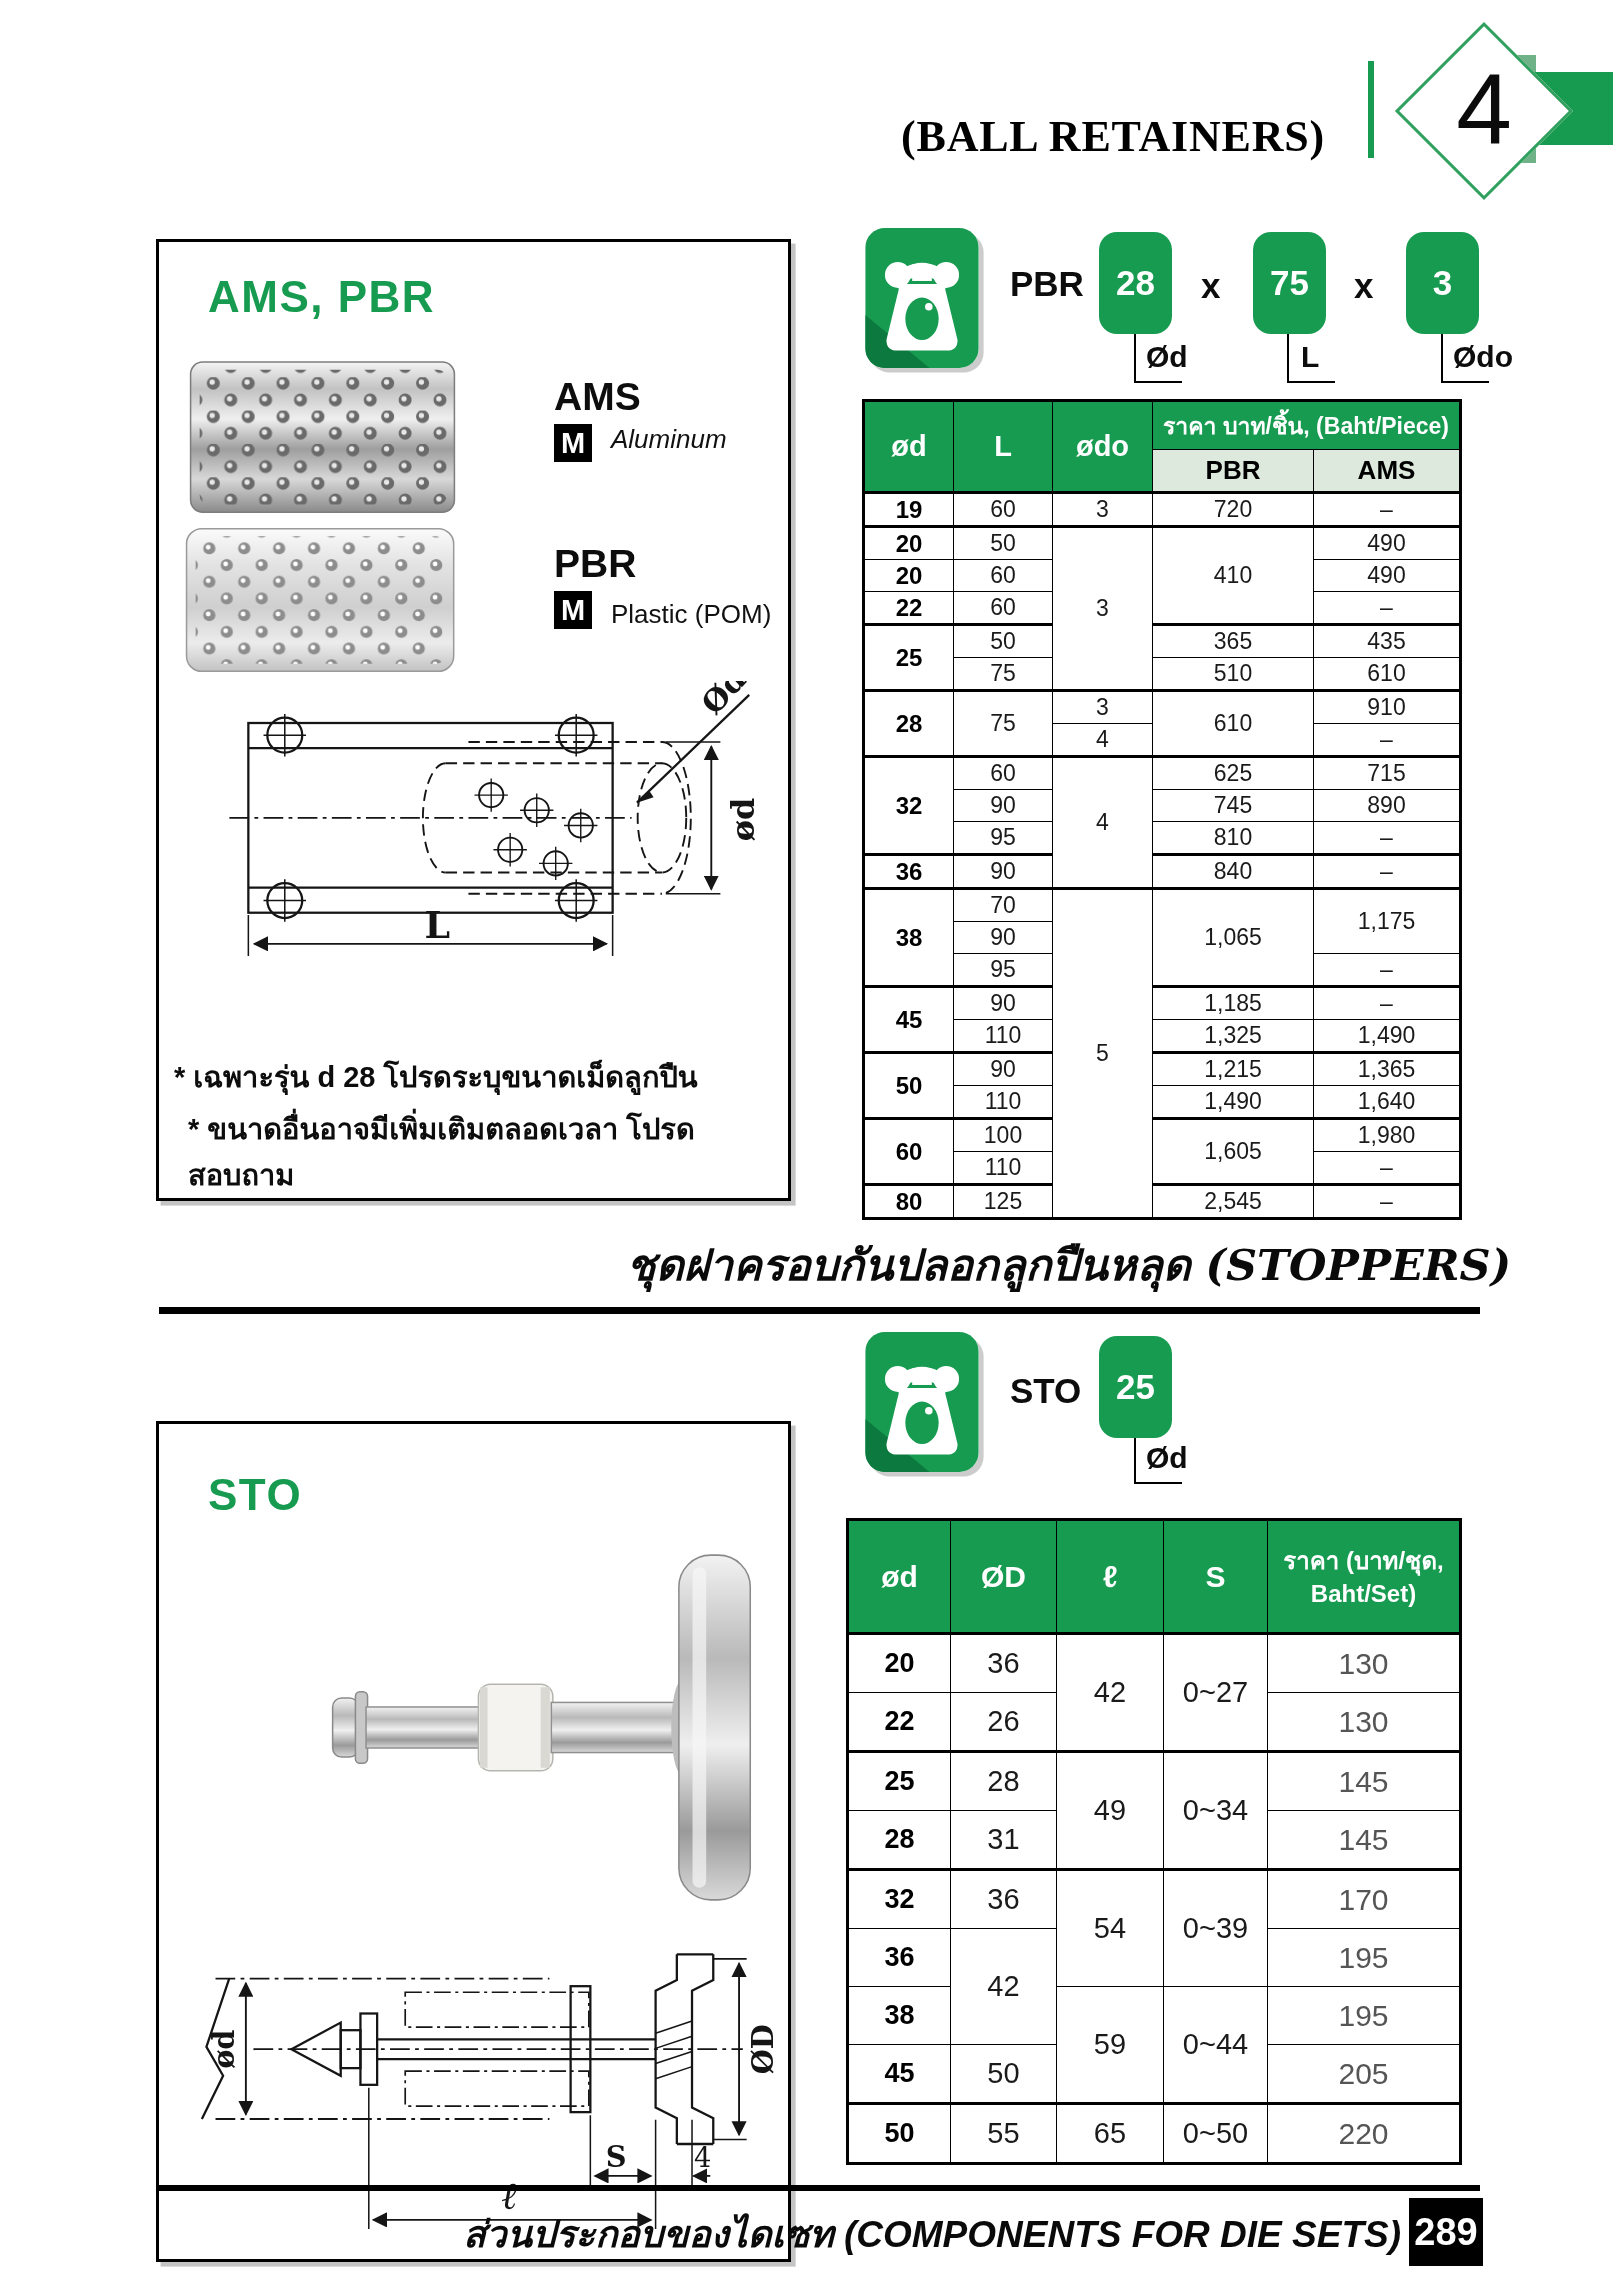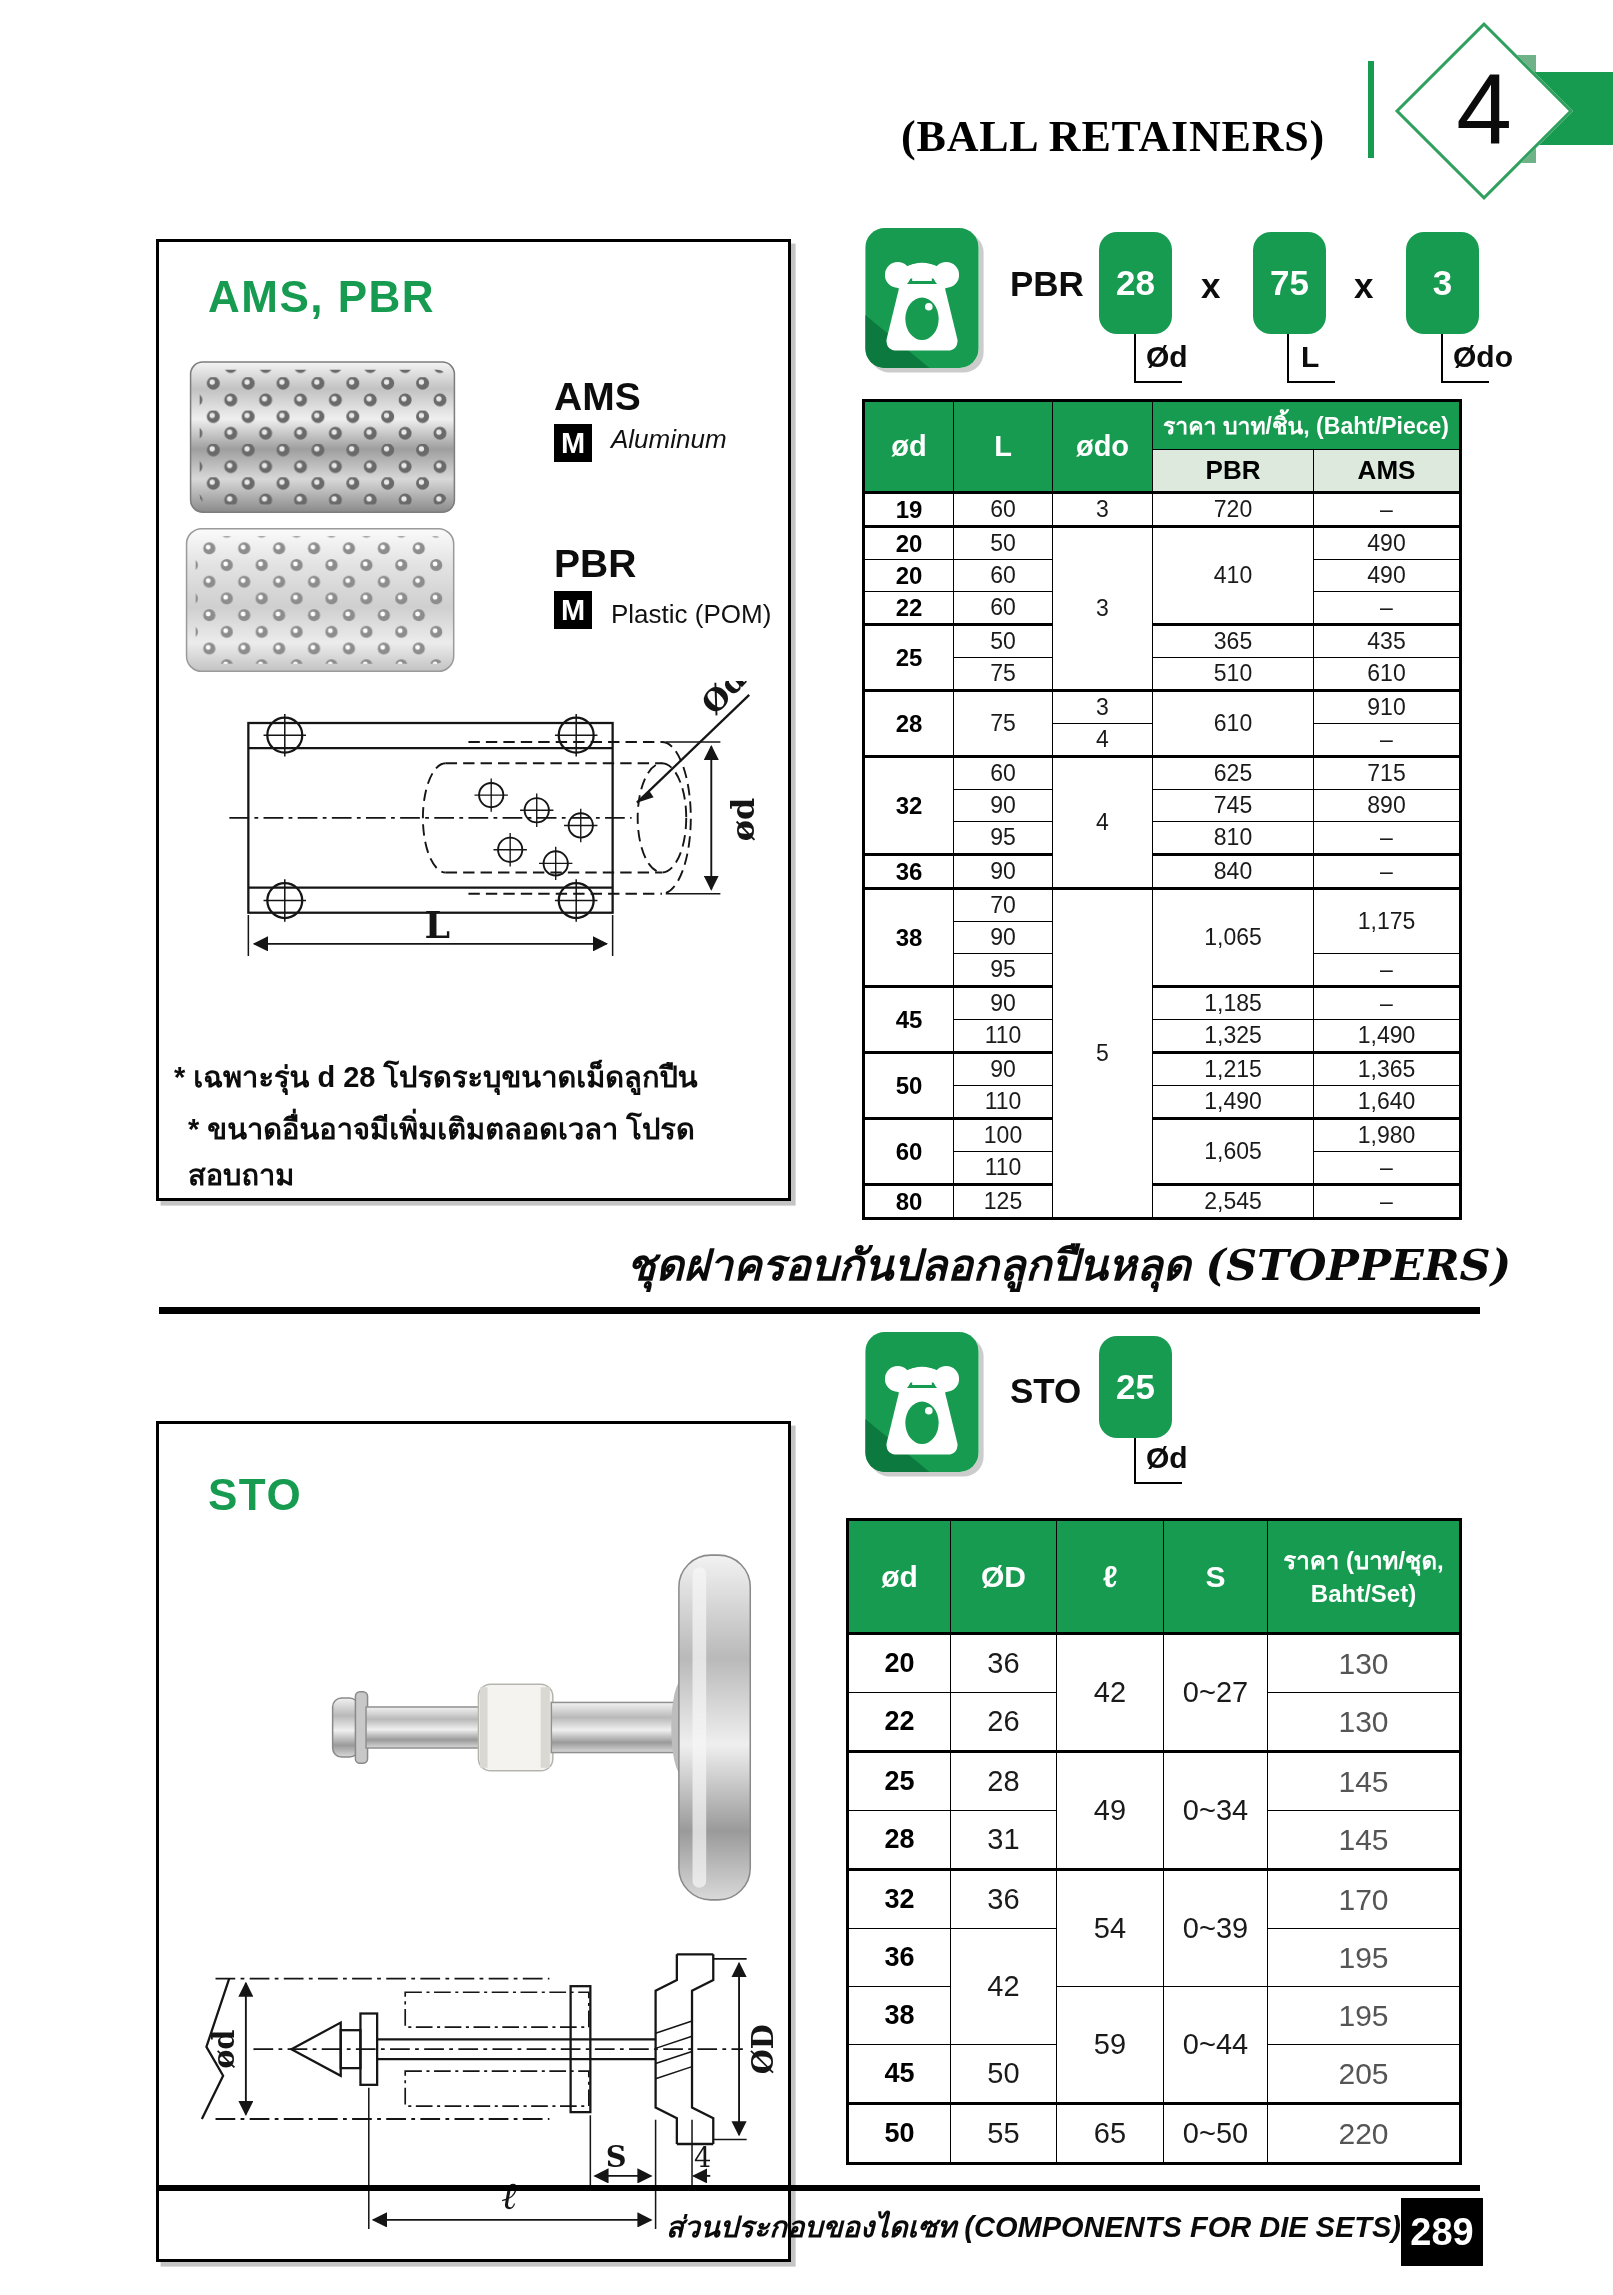--- a/index.html
+++ b/index.html
@@ -62,22 +62,22 @@
   .t2 td.b{font-weight:bold;font-size:27px;color:#000;}
   .t2 td.p{font-size:30px;color:#555;}
 
   
   .stoppers{top:1231px;right:103px;font-size:43px;font-weight:bold;font-style:italic;
             font-family:"DejaVu Serif",serif;color:#0a0a0a;text-align:center;}
   .rule1{left:159px;top:1307px;width:1321px;height:6.8px;background:#000;}
   .rule2{left:159px;top:2185px;width:1321px;height:6px;background:#000;}
 
   
-  .footer-text{top:2204px;right:213px;font-size:29px;font-weight:bold;font-style:italic;color:#0a0a0a;}
-  .pagenum{right:131px;top:2198px;width:82px;height:68px;background:#000;color:#fff;display:flex;
+  .footer-text{top:2204px;right:213px;font-size:37px;font-weight:bold;font-style:italic;color:#0a0a0a;}
+  .pagenum{right:131px;top:2198px;width:74px;height:68px;background:#000;color:#fff;display:flex;
            align-items:center;justify-content:center;font-size:38px;font-weight:bold;}
 
   svg text{font-family:"DejaVu Serif",serif;}
 </style>
 </head>
 <body>
 
 <div class="page">
 
   <div class="abs title-en">(BALL RETAINERS)</div>

